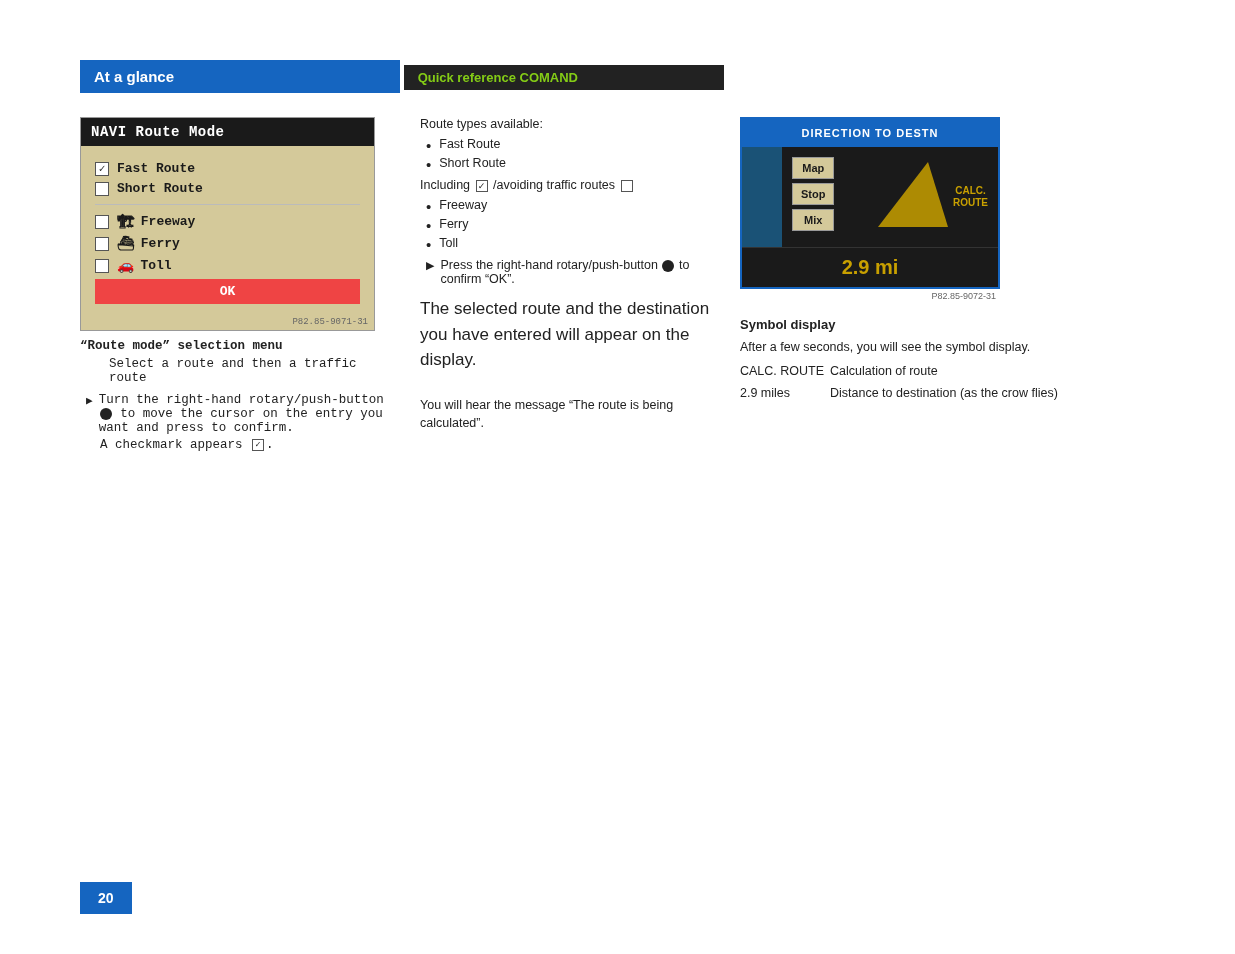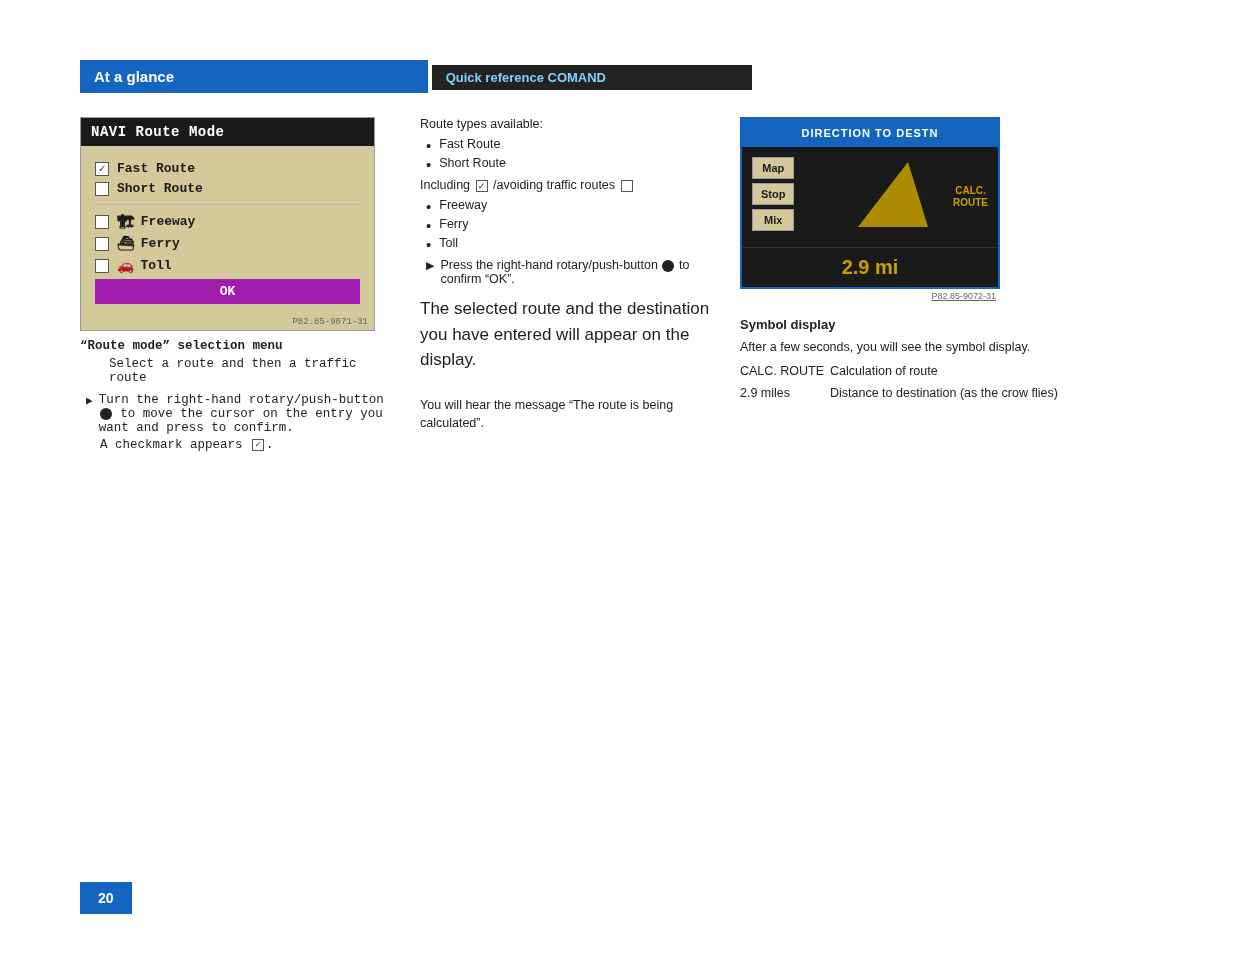--- a/index.html
+++ b/index.html
@@ -25,26 +25,26 @@
       margin-bottom: 24px;
     }
 
     .at-a-glance-bar {
       background: #1565c0;
       color: #fff;
       font-weight: bold;
       font-size: 15px;
       padding: 8px 14px;
       display: inline-block;
-      width: 348px;
+      width: 320px;
     }
 
     .quick-reference-bar {
       background: #222;
-      color: #7dd3fc;
+      color: #84cc16;
       font-weight: bold;
       font-size: 13px;
       padding: 5px 14px;
       display: inline-block;
       width: 320px;
       margin-top: 0;
     }
 
     
     .main-content {
@@ -119,21 +119,21 @@
       font-size: 14px;
     }
 
     .navi-divider {
       height: 1px;
       background: #bbb;
       margin: 8px 0;
     }
 
     .navi-ok-bar {
-      background: #a21caf;
+      background: #ef4444;
       color: #fff;
       font-weight: bold;
       text-align: center;
       padding: 5px;
       font-size: 13px;
       margin-top: 4px;
     }
 
     .navi-part-number {
       text-align: right;
@@ -209,20 +209,21 @@
       padding: 8px 10px;
       letter-spacing: 1px;
       text-align: center;
     }
 
     .direction-body {
       background: #1a1a1a;
       display: flex;
       padding: 10px;
       gap: 23px;
+      margin-left: 40px;
     }
 
     .direction-sidebar {
       display: flex;
       flex-direction: column;
       gap: 4px;
     }
 
     .direction-btn {
       background: #d4c99a;
@@ -488,21 +489,21 @@
               <polygon points="20,70 70,5 90,70" fill="#c8a000" opacity="0.85"></polygon>
             </svg>
             <div class="calc-route-label">
               <span style="white-space:pre;">CALC.
 ROUTE</span>
             </div>
           </div>
         </div>
         <div class="direction-distance-bar">2.9 mi</div>
       </div>
-      <div class="direction-part-number" style="width:260px;text-decoration:underline;">P82.85-9072-31</div>
+      <div class="direction-part-number" style="width:260px;">P82.85-9072-31</div>
 
       <div class="symbol-display-title">Symbol display</div>
       <div class="symbol-text">After a few seconds, you will see the symbol display.</div>
 
       <div class="symbol-table">
         <div class="sym-row">
           <div class="sym-key">CALC. ROUTE</div>
           <div class="sym-val">Calculation of route</div>
         </div>
         <div class="sym-row">

